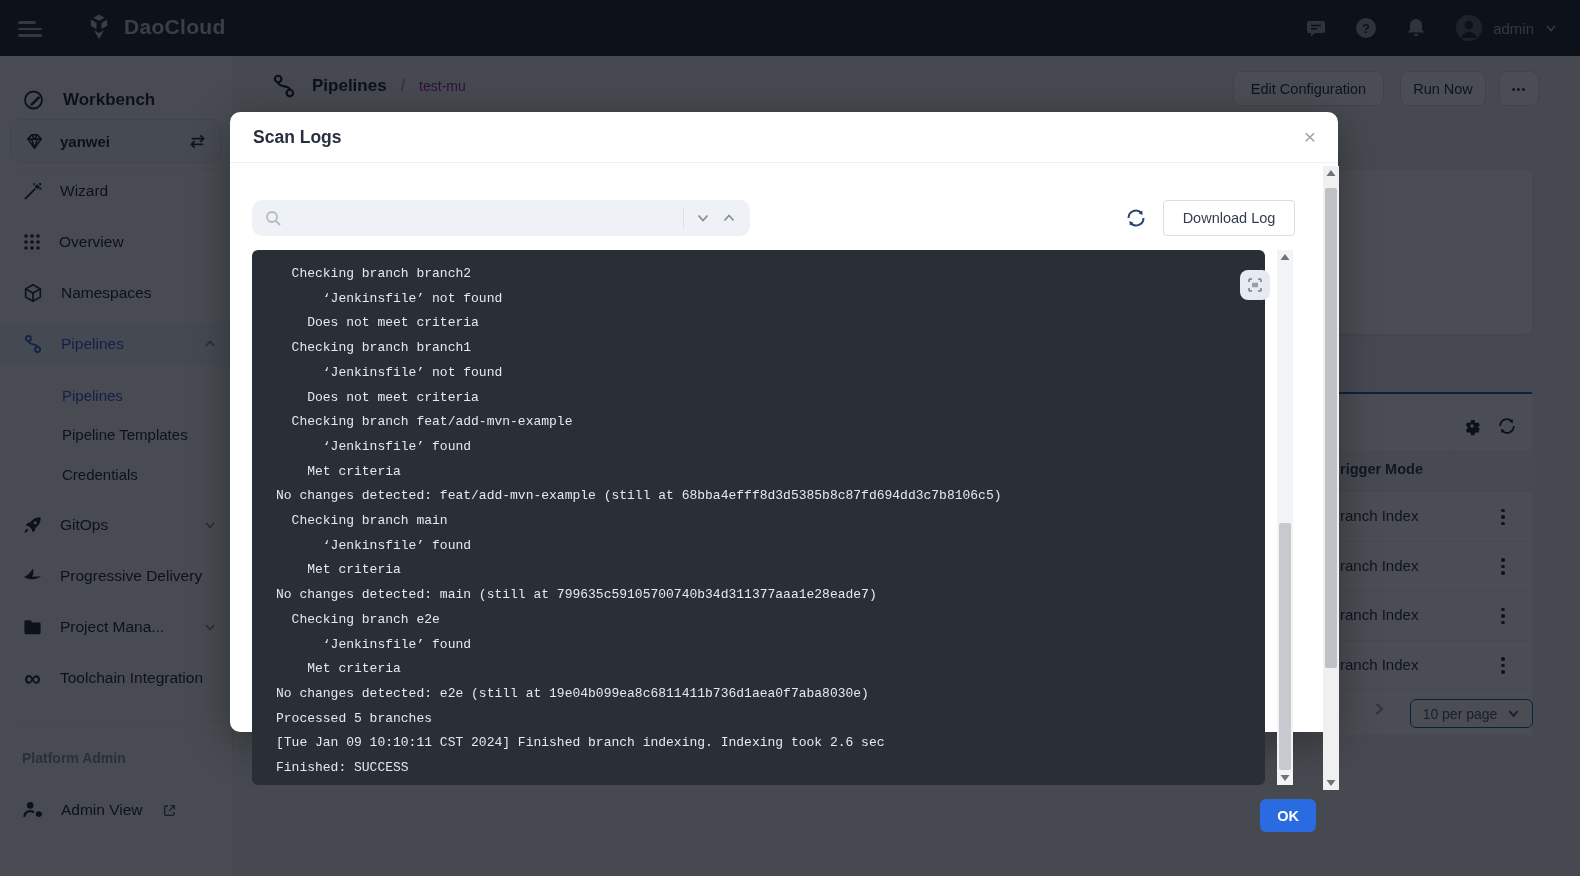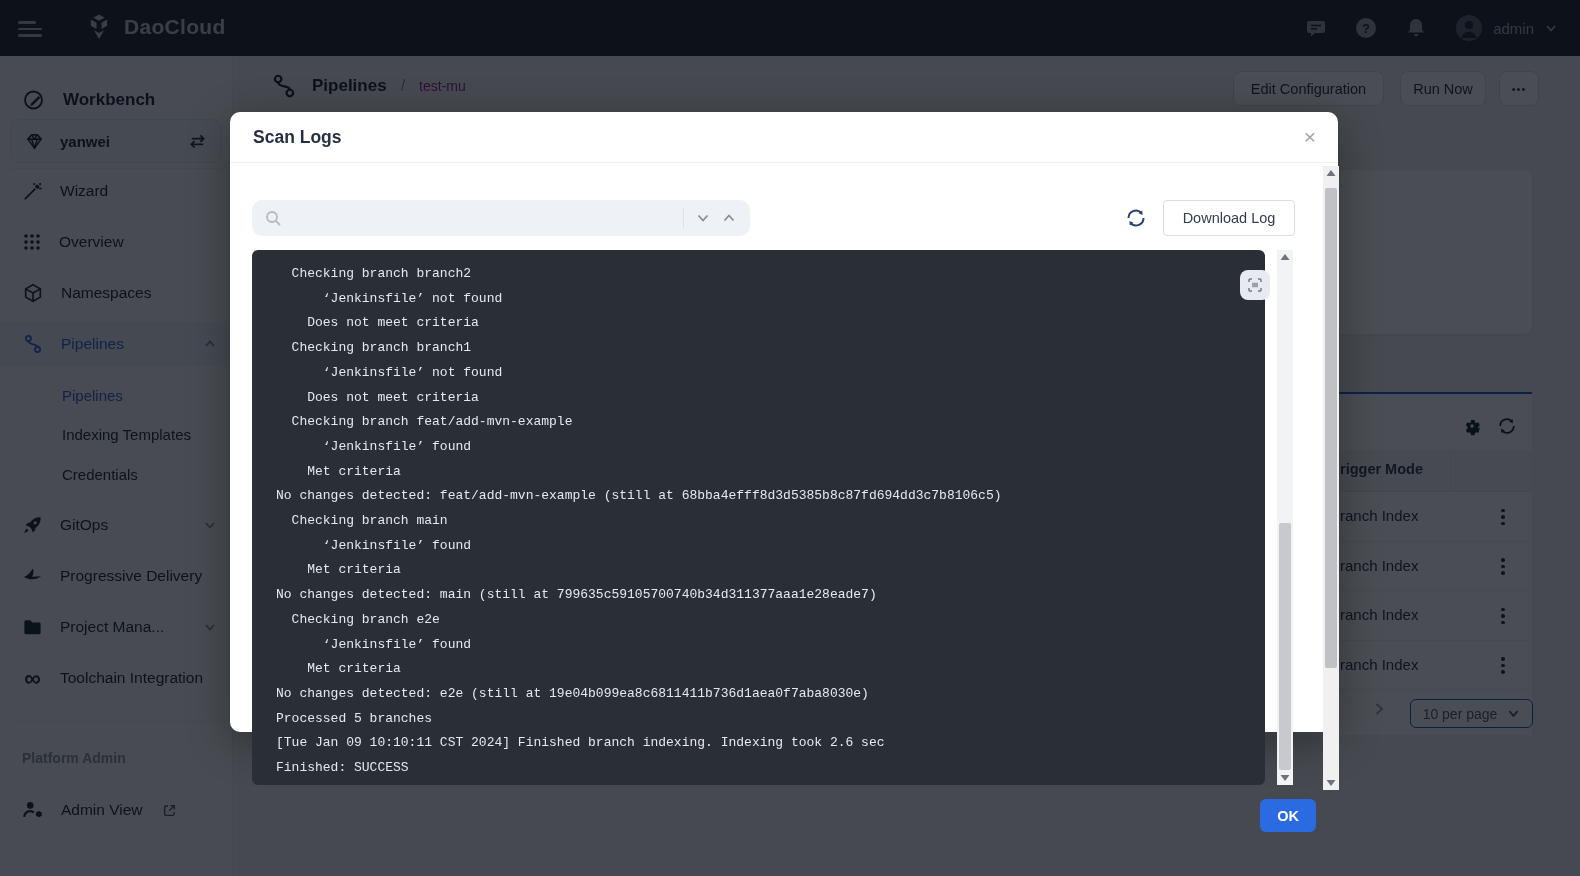--- a/index.html
+++ b/index.html
@@ -201,21 +201,21 @@
       <svg width="14" height="14" viewBox="0 0 14 14">
           <polyline points="3,9 7,4.5 11,9" fill="none" stroke="#7e86b8" stroke-width="1.8"></polyline>
         </svg>
     </span>
   </div>
 
   <div class="sb-sub" style="top:321px;">
     <span class="active-blue">Pipelines</span>
   </div>
   <div class="sb-sub" style="top:360px;">
-    <span>Indexing Templates</span>
+    <span>Pipeline Templates</span>
   </div>
   <div class="sb-sub" style="top:400px;">
     <span>Credentials</span>
   </div>
 
   <div class="sb-row" style="top:447px;">
     <svg width="21" height="21" viewBox="0 0 22 22" fill="#222b3a">
       <path d="M19.5 2.5c-4.5-.3-8.5 1.8-10.8 5.2L5.5 8.6 3.9 11l3.2.8 3.1 3.1.8 3.2 2.4-1.6.9-3.2c3.4-2.3 5.5-6.3 5.2-10.8z"></path>
       <circle cx="13.8" cy="8.2" r="1.6" fill="#f7f9fb"></circle>
       <path d="M5.5 14.5c-1.6.4-2.6 2-2.9 4 2-.3 3.6-1.3 4-2.9z"></path>

